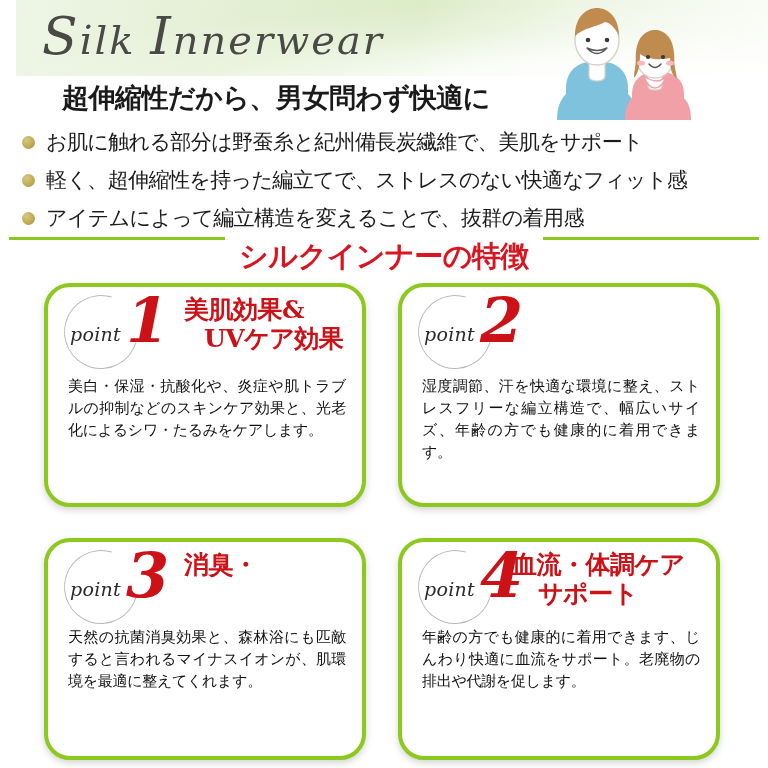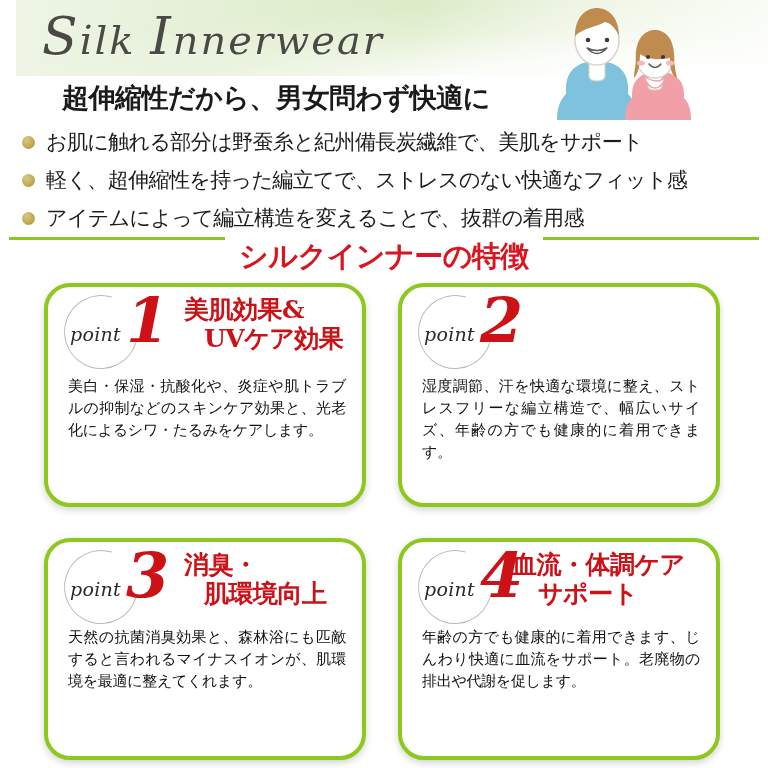--- a/index.html
+++ b/index.html
@@ -197,21 +197,20 @@
     <div class="card-body">湿度調節、汗を快適な環境に整え、ストレスフリーな編立構造で、幅広いサイズ、年齢の方でも健康的に着用できます。</div>
   </div>
 
   <div class="card c3">
     <div class="card-head">
       <span class="arc"></span>
       <span class="point-label">point</span>
       <span class="point-num">3</span>
       <div class="card-title">
         <span>消臭・</span>
-        <span class="l2">肌環境向上</span>
       </div>
     </div>
     <div class="card-body">天然の抗菌消臭効果と、森林浴にも匹敵すると言われるマイナスイオンが、肌環境を最適に整えてくれます。</div>
   </div>
 
   <div class="card c4">
     <div class="card-head">
       <span class="arc"></span>
       <span class="point-label">point</span>
       <span class="point-num">4</span>

